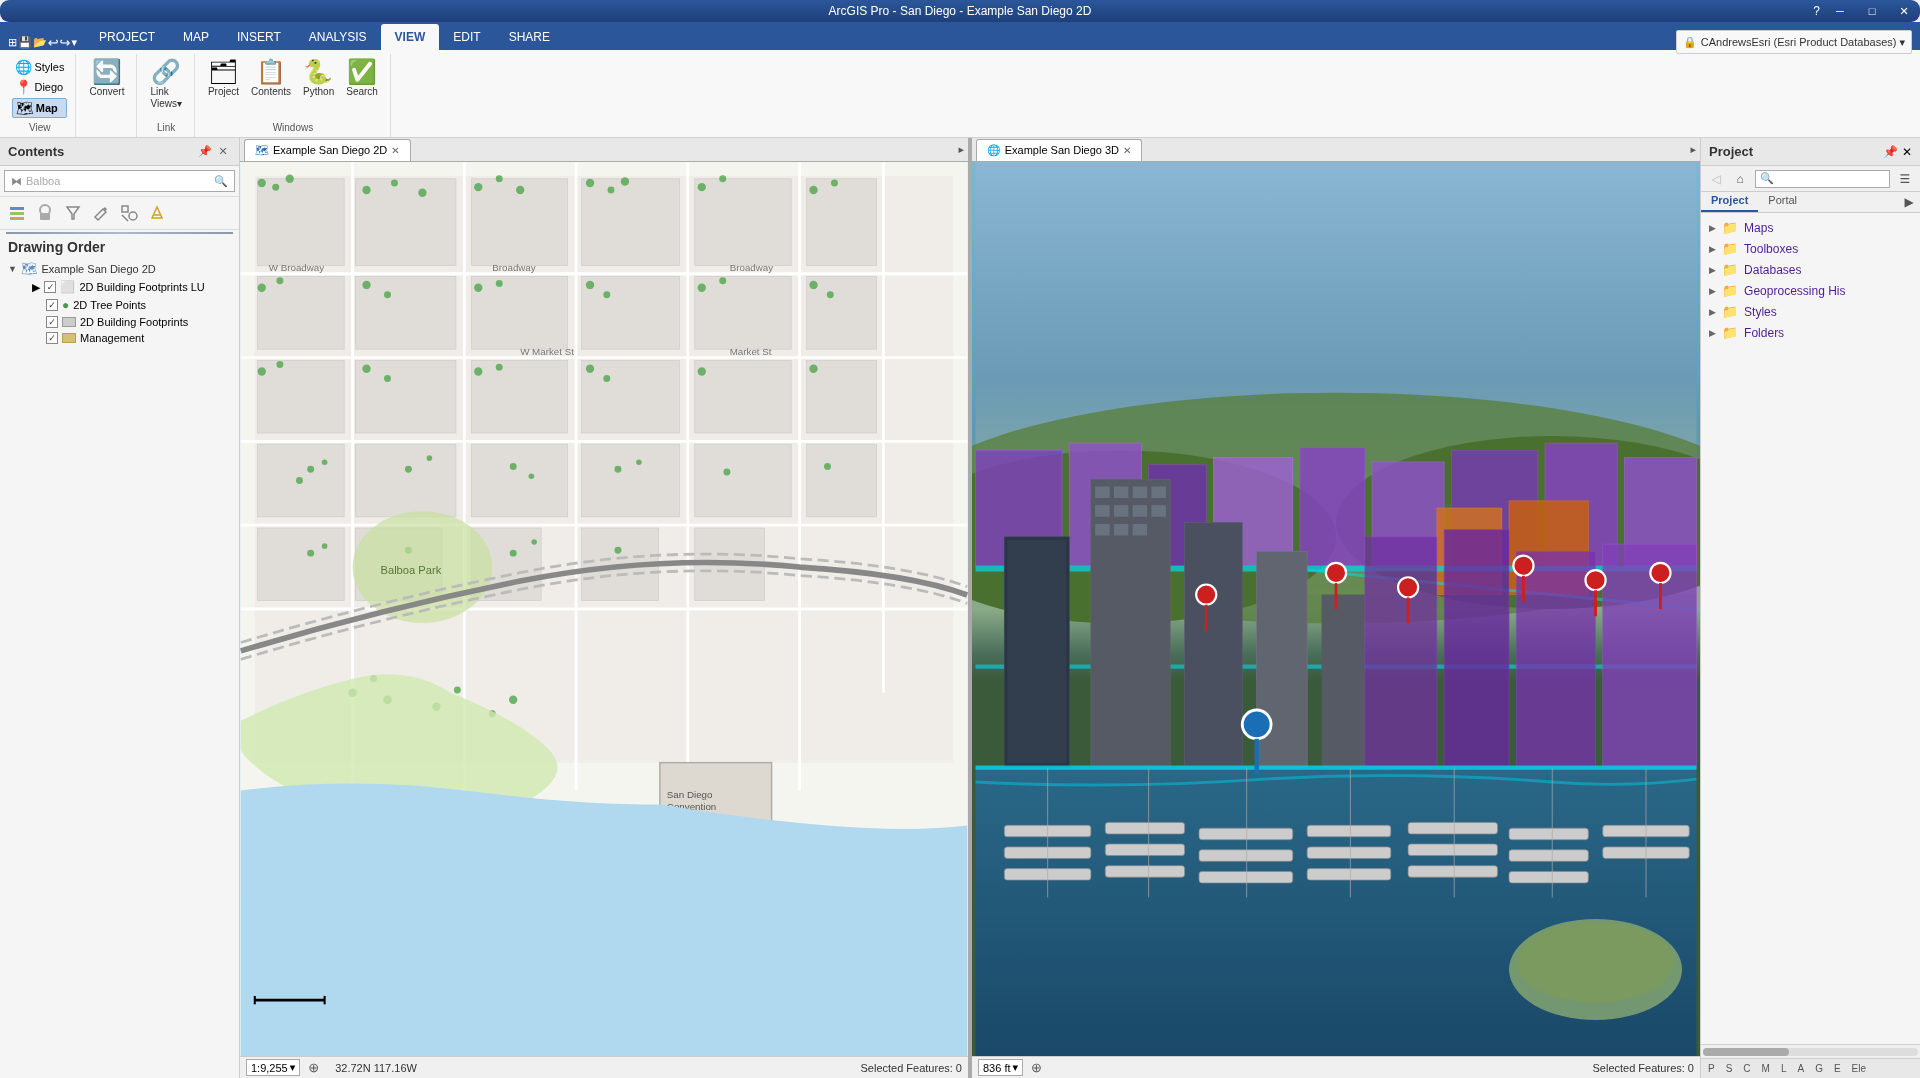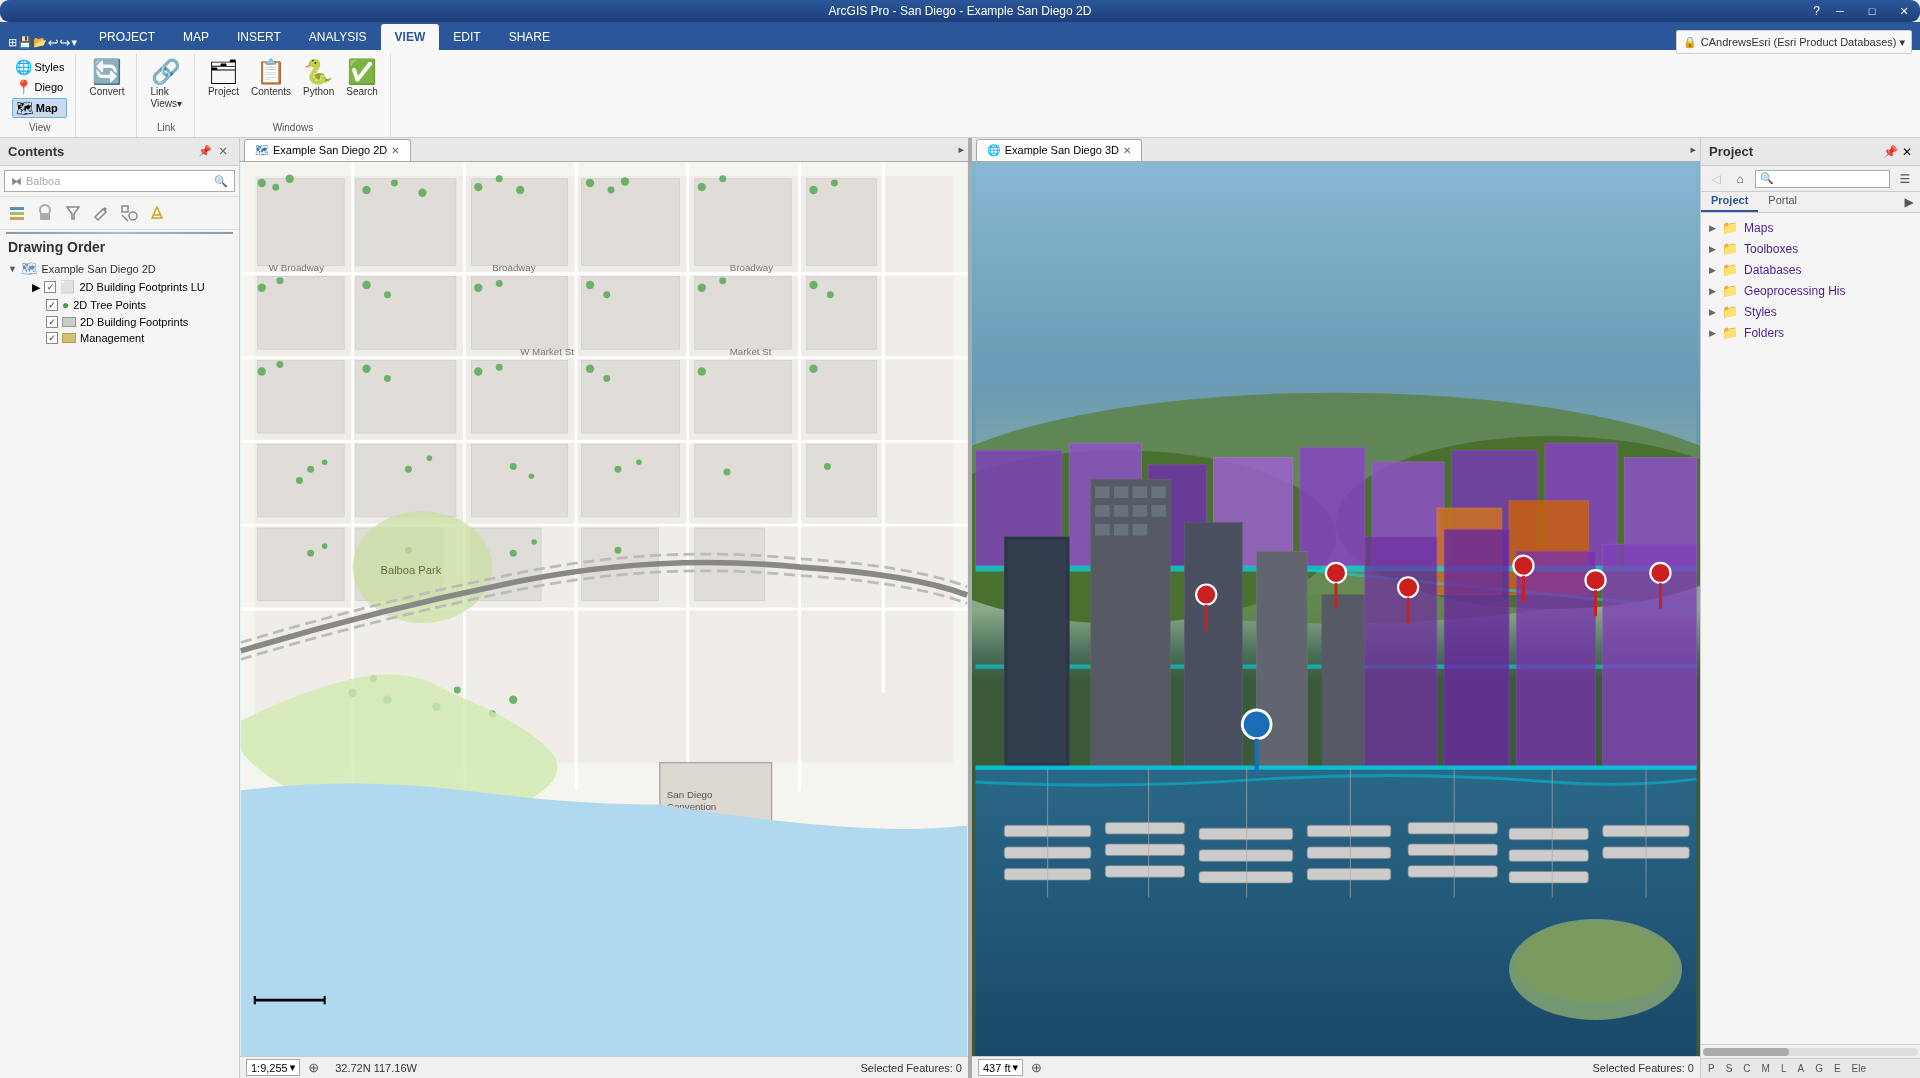--- a/index.html
+++ b/index.html
@@ -1073,21 +1073,21 @@
                 </g>
 
                 <ellipse cx="430" cy="560" rx="60" ry="35" fill="#8aaa70" opacity="0.8"></ellipse>
                 <ellipse cx="430" cy="555" rx="55" ry="28" fill="#7a9a60"></ellipse>
               </svg>
             </div>
           </div>
 
           <div class="map-status-bar">
             <div class="status-scale">
-              <span>437 ft</span>
+              <span>836 ft</span>
               <span>▾</span>
             </div>
             <span class="status-locator-btn">⊕</span>
             <span class="status-selected" style="margin-left:auto;">Selected Features: 0</span>
           </div>
         </div>
       </div>
     </div>
 
     <div id="project-panel">

